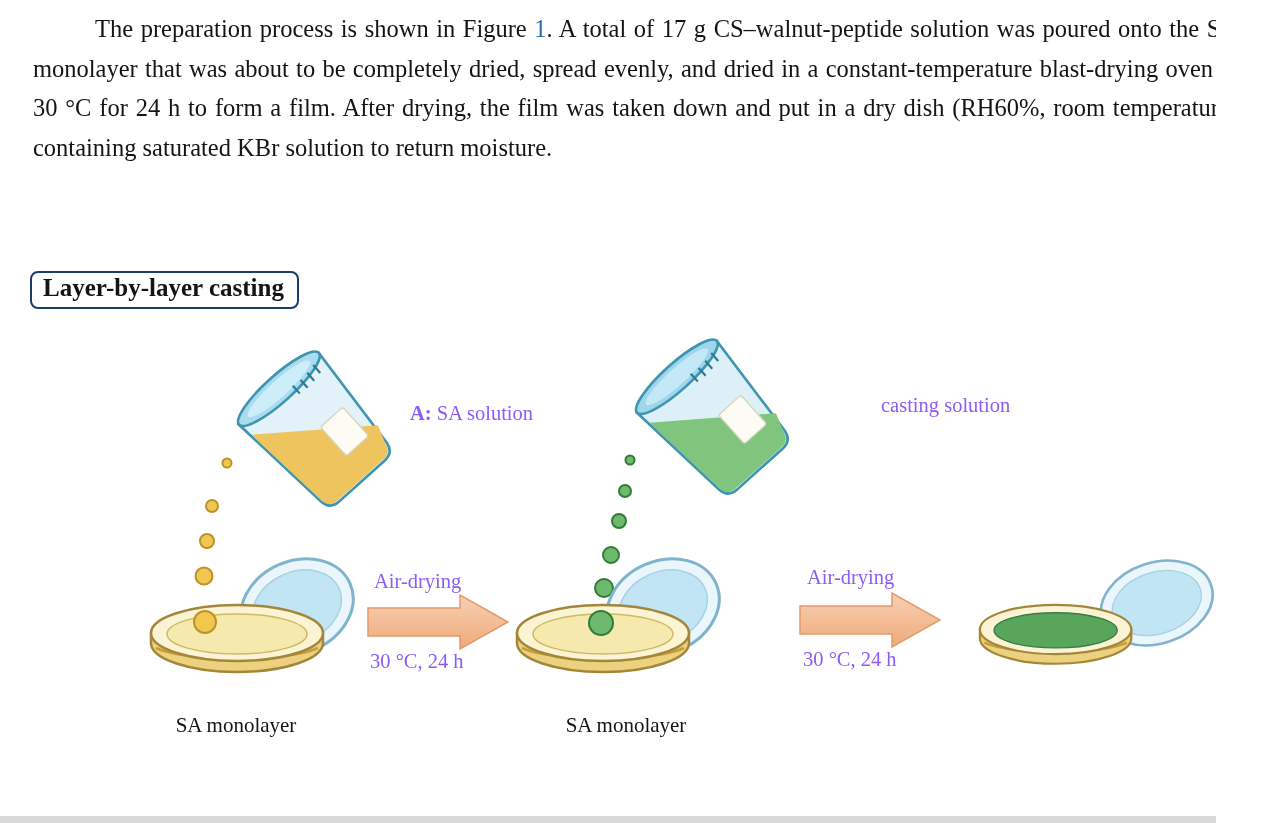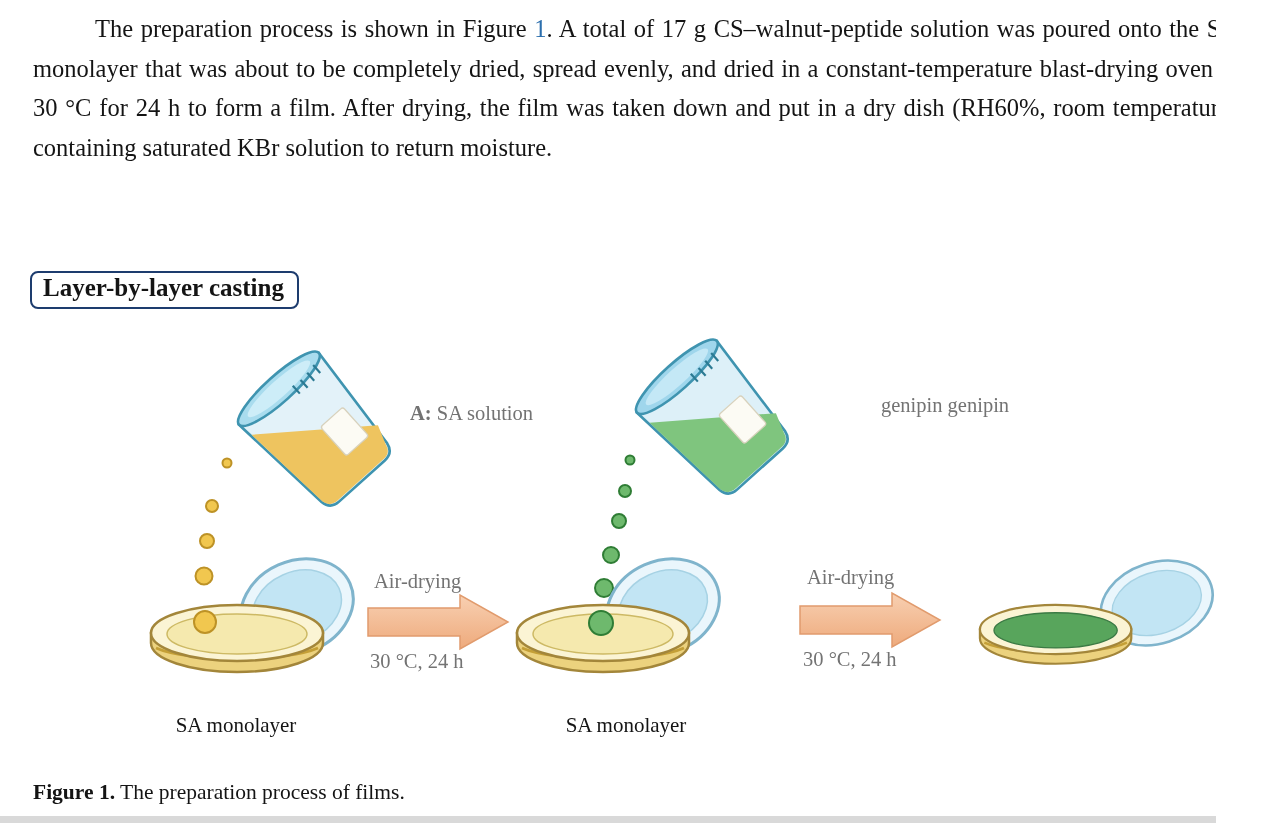--- a/index.html
+++ b/index.html
@@ -33,21 +33,21 @@
     margin-top:27px;
   }
   .figure-svg {
     position:absolute;
     left:0; top:318px;
     width:1269px; height:412px;
   }
   .fig-label {
     position:absolute;
     font-size:20.5px;
-    color:#737373;
+    color:#8b5cf6;
     white-space:nowrap;
   }
   .label-a { left:410px; top:402px; }
   .label-b { left:845px; top:391px; line-height:29px; }
   .label-b-line2 { padding-left:36px; }
   .step-top-1 { left:374px; top:570px; }
   .step-bottom-1 { left:370px; top:650px; }
   .step-top-2 { left:807px; top:566px; }
   .step-bottom-2 { left:803px; top:648px; }
   .dish-label {
@@ -176,27 +176,26 @@
         <path d="M14,103 C45,117 145,117 176,103" fill="none" stroke="#c49f37" stroke-width="3"></path>
         <ellipse cx="95" cy="88" rx="86" ry="28" fill="#fbf4d4" stroke="#a3863a" stroke-width="2.5"></ellipse>
         <ellipse cx="95" cy="89" rx="70" ry="20" fill="#58a55c" stroke="#3b7a44" stroke-width="1.5"></ellipse>
       </g>
     </g>
   </svg>
 
   <div class="fig-label label-a"><b>A:</b><span> SA solution</span></div>
 
   <div class="fig-label label-b">
-    <div class="label-b-line2">genipin genipin</div>
+    <div class="label-b-line2">casting solution</div>
   </div>
 
   <div class="fig-label step-top-1">Air-drying</div>
   <div class="fig-label step-bottom-1">30 °C, 24 h</div>
   <div class="fig-label step-top-2">Air-drying</div>
   <div class="fig-label step-bottom-2">30 °C, 24 h</div>
 
   <div class="dish-label dish-label-1">SA monolayer</div>
   <div class="dish-label dish-label-2">SA monolayer</div>
 
-  <p class="caption"><b>Figure 1.</b><span> The preparation process of films.</span></p>
 
   <div class="bottom-edge"></div>
 </div>
 
 </body></html>

